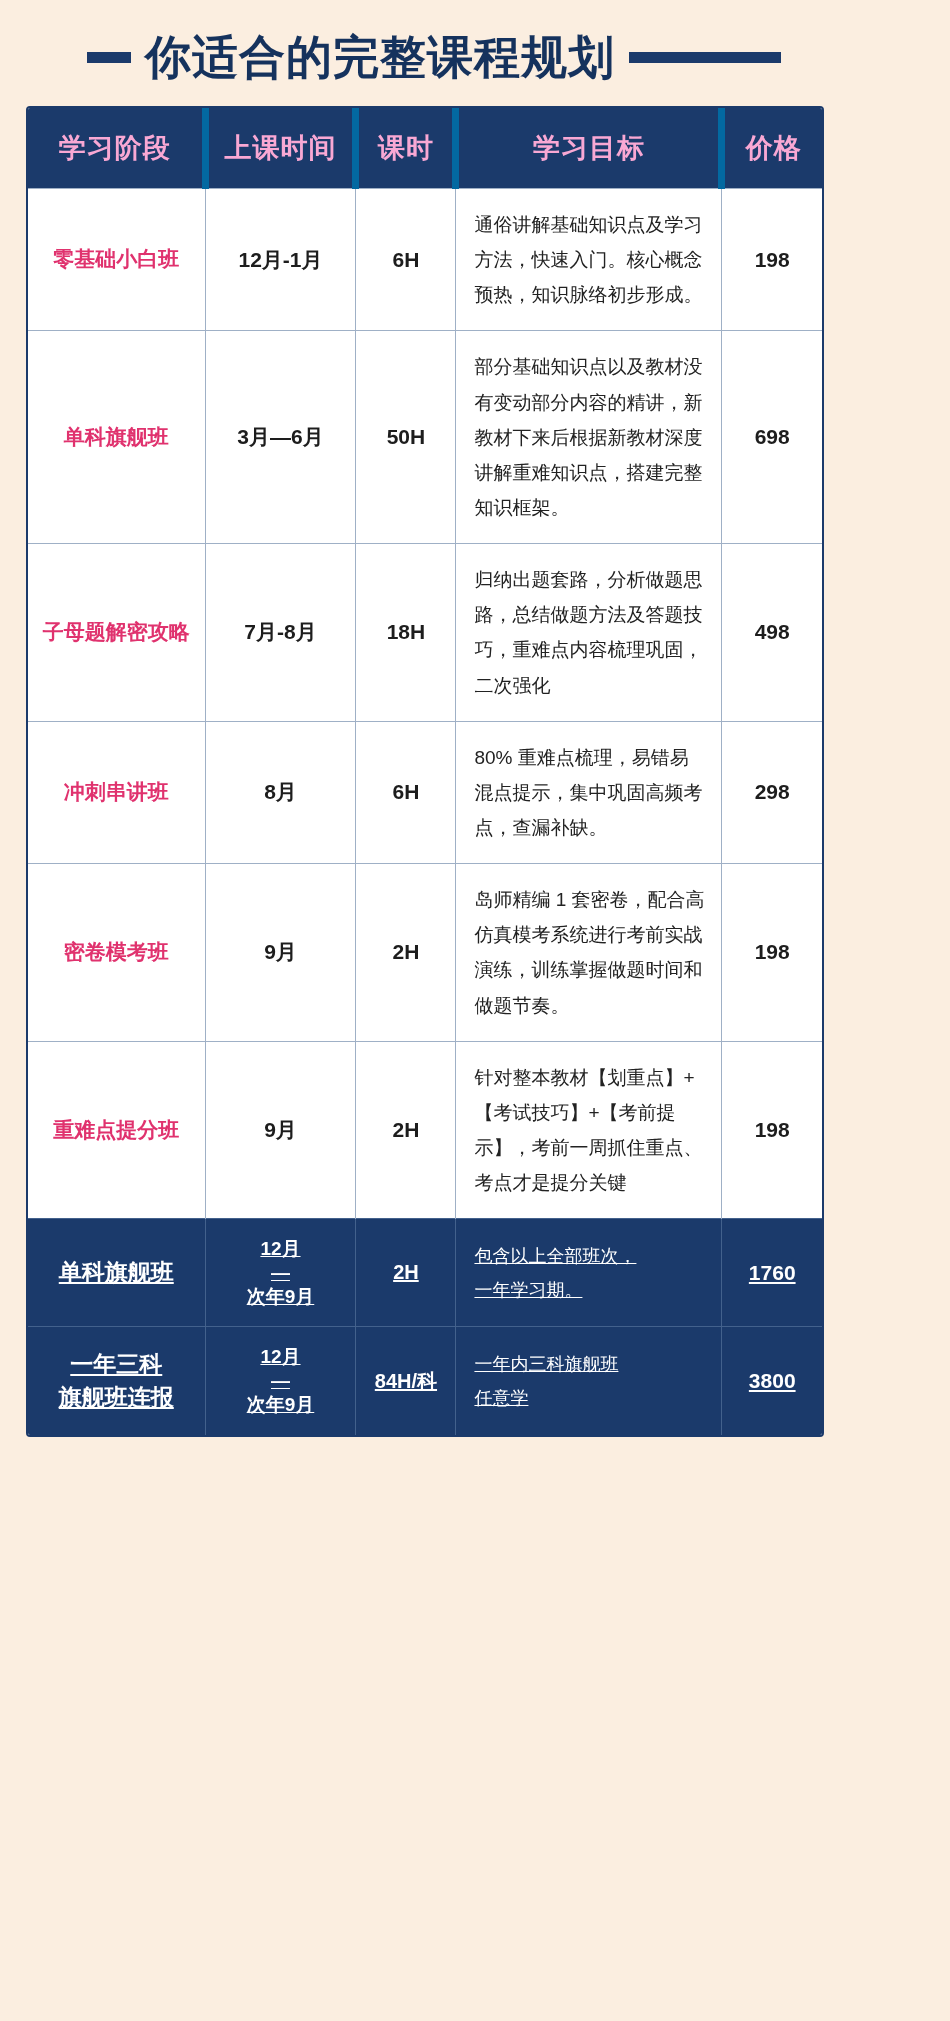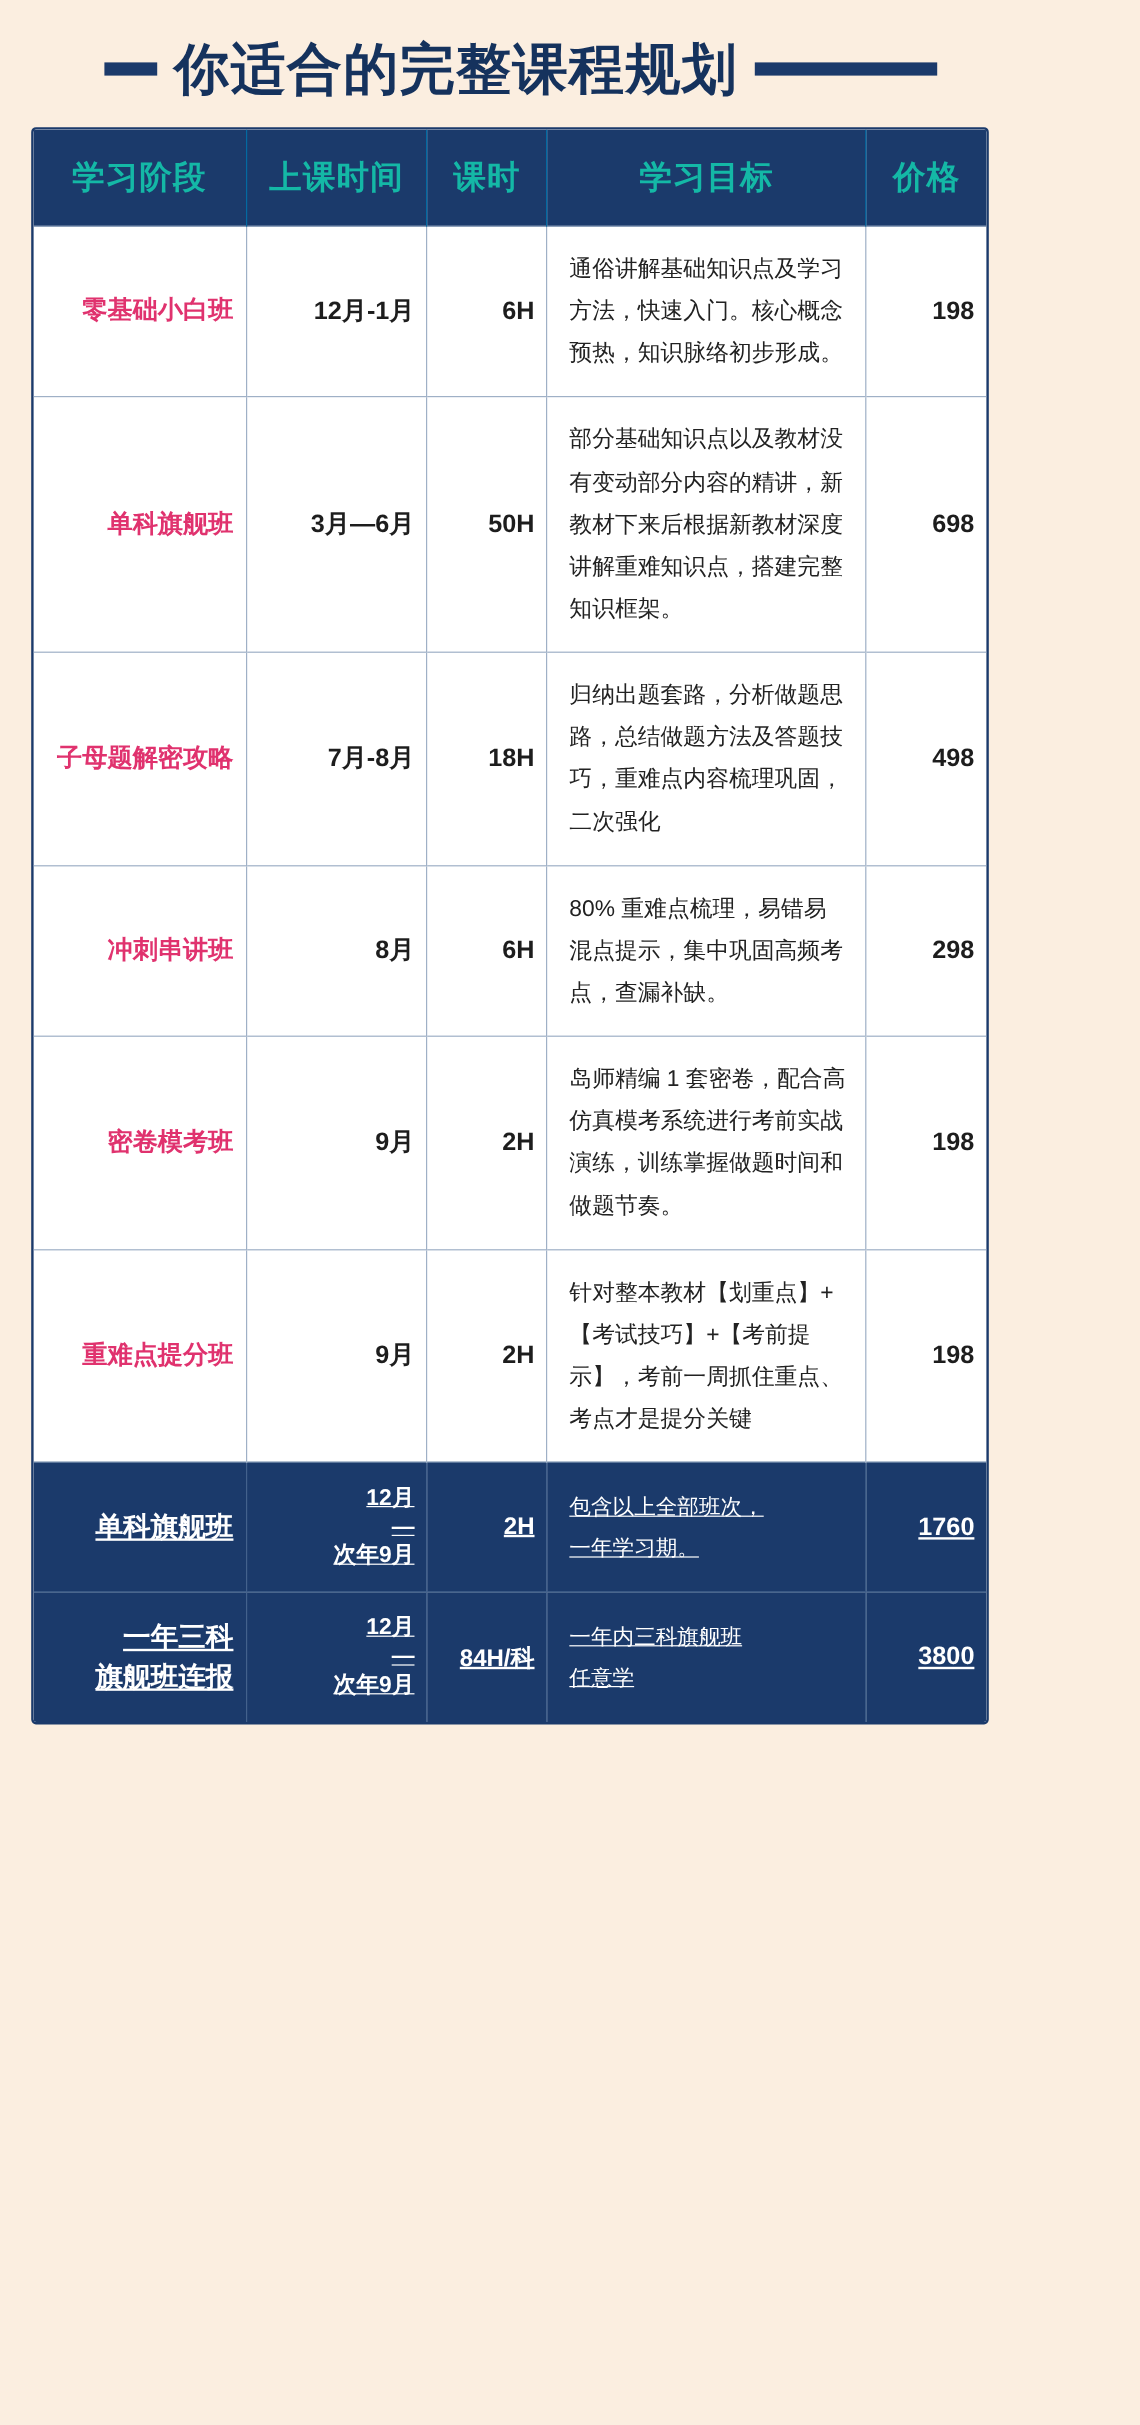--- a/index.html
+++ b/index.html
@@ -59,37 +59,37 @@
     table-layout: fixed;
   }
   table.plan col.c-stage  { width: 22.3%; }
   table.plan col.c-time   { width: 19.0%; }
   table.plan col.c-hours  { width: 12.6%; }
   table.plan col.c-goal   { width: 33.5%; }
   table.plan col.c-price  { width: 12.6%; }
 
   thead th {
     background: #1b3a6b;
-    color: #14b8a6;
+    color: #f9a8d4;
     font-size: 27px;
     font-weight: 700;
     padding: 22px 4px;
     text-align: center;
     letter-spacing: 1px;
   }
-  thead th + th { border-left: 1px solid #0369a1; }
+  thead th + th { border-left: 7px solid #0369a1; }
 
   tbody td {
     border-top: 1px solid #9fb0c6;
     border-left: 1px solid #9fb0c6;
     vertical-align: middle;
     padding: 18px 10px;
     font-size: 19px;
     color: #1d1d1d;
-    text-align: right;
+    text-align: center;
   }
   tbody td:first-child { border-left: none; }
 
   td.stage {
     color: #e0326e;
     font-weight: 700;
     font-size: 21px;
     line-height: 1.45;
   }
   td.time {

